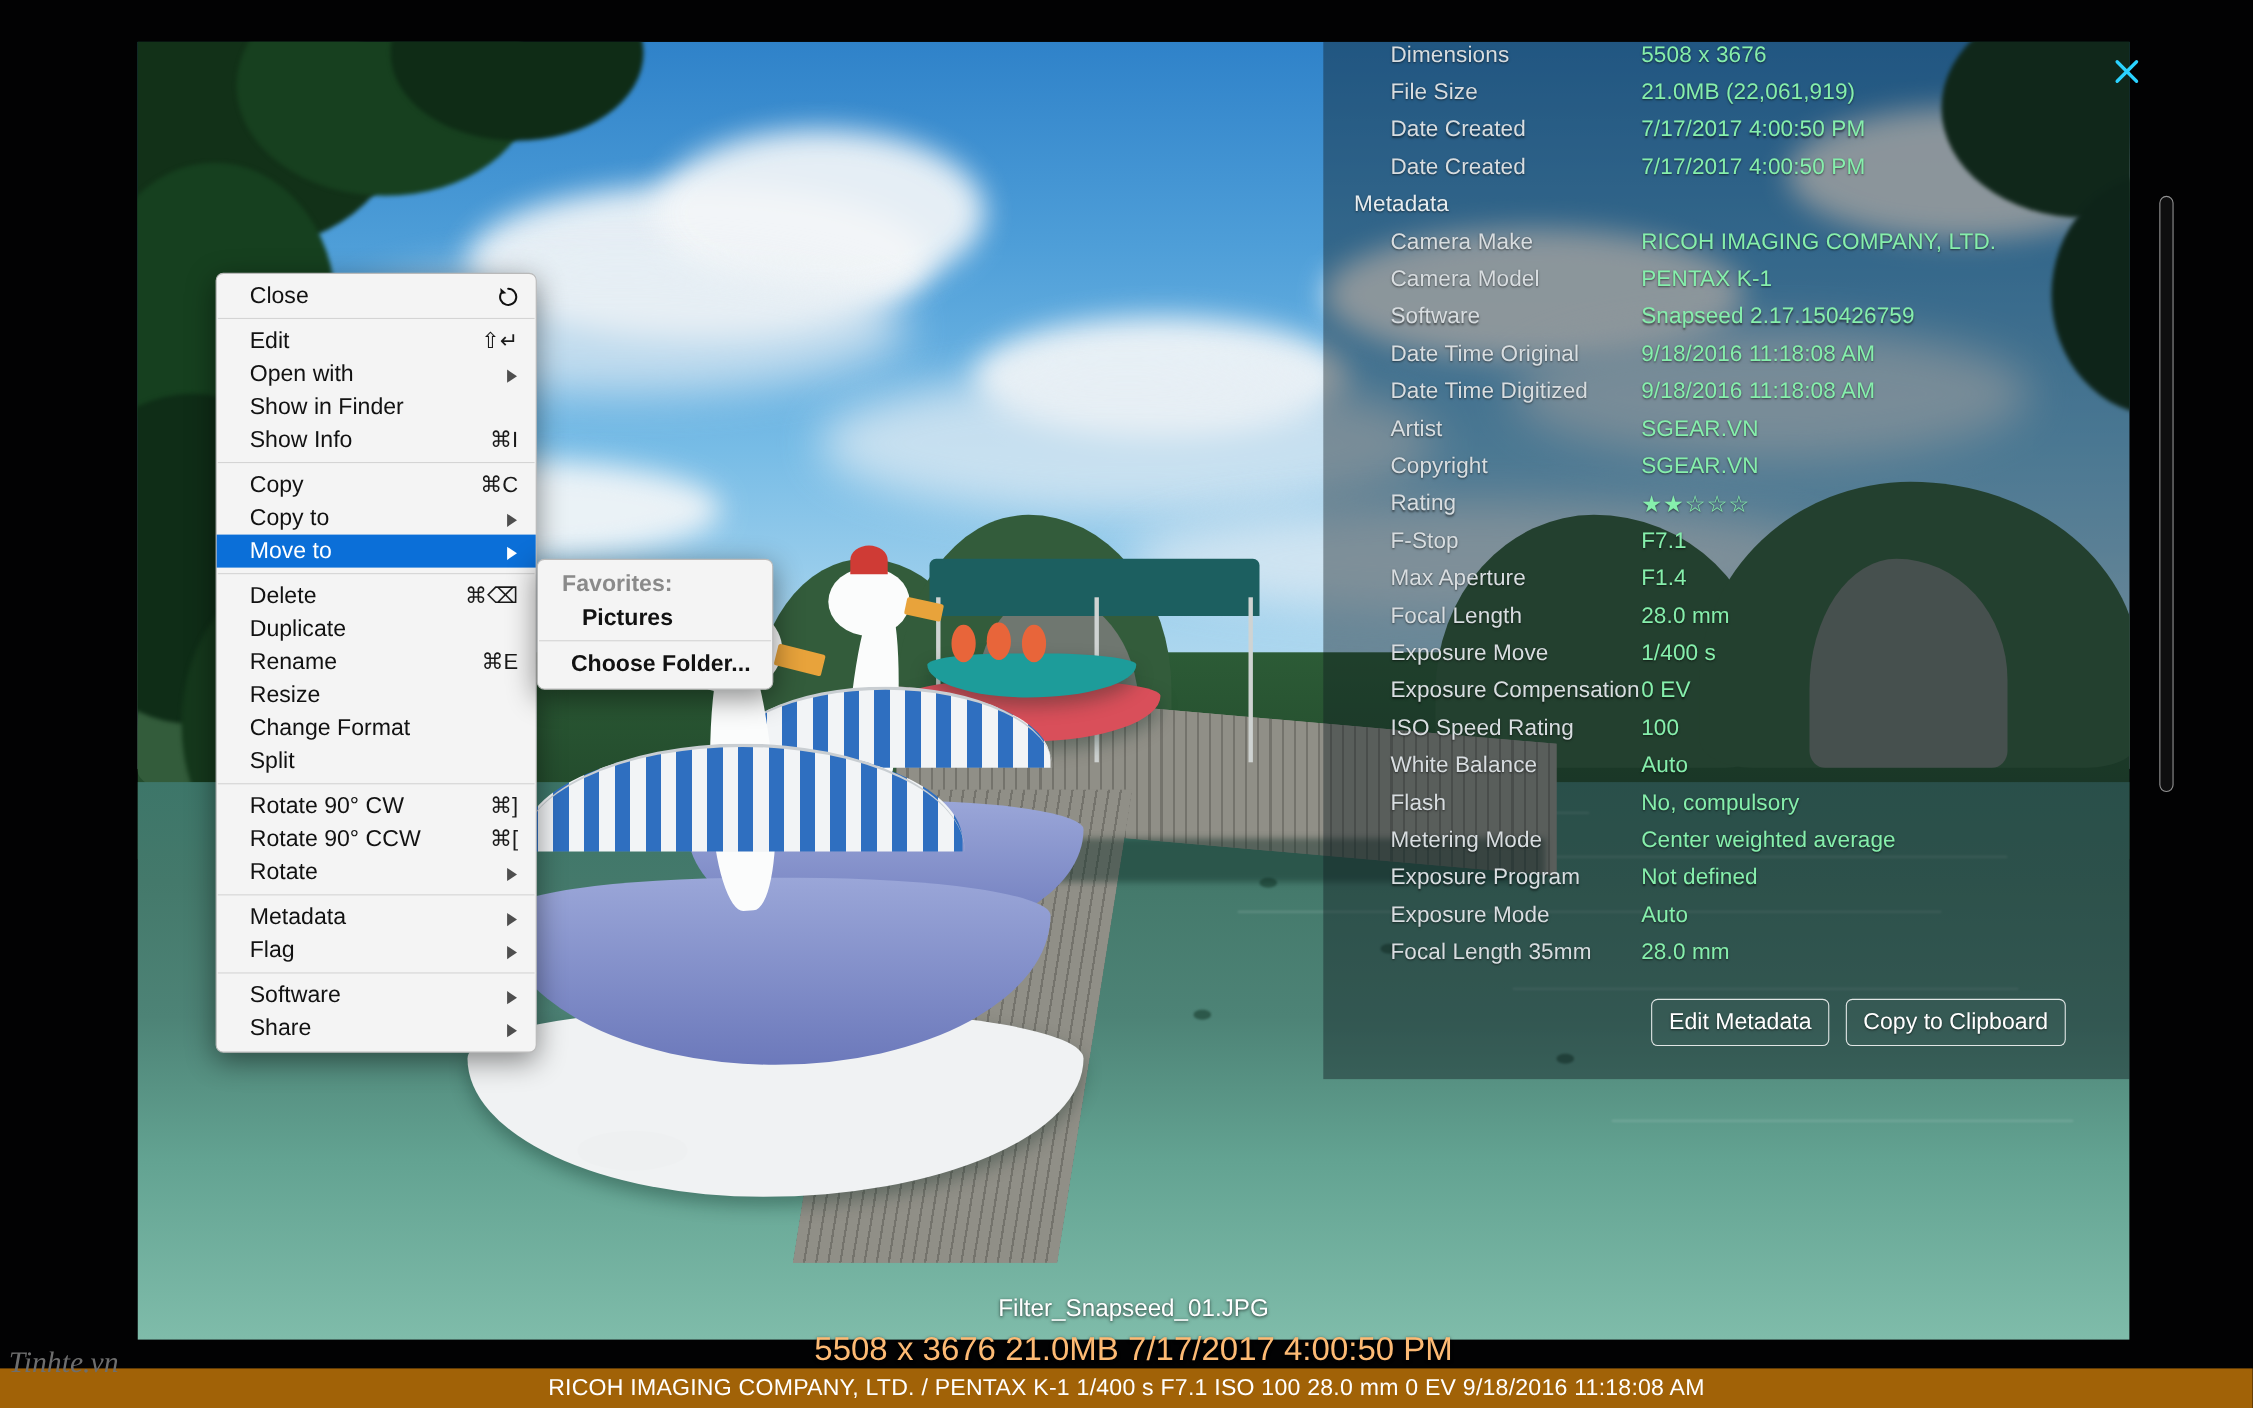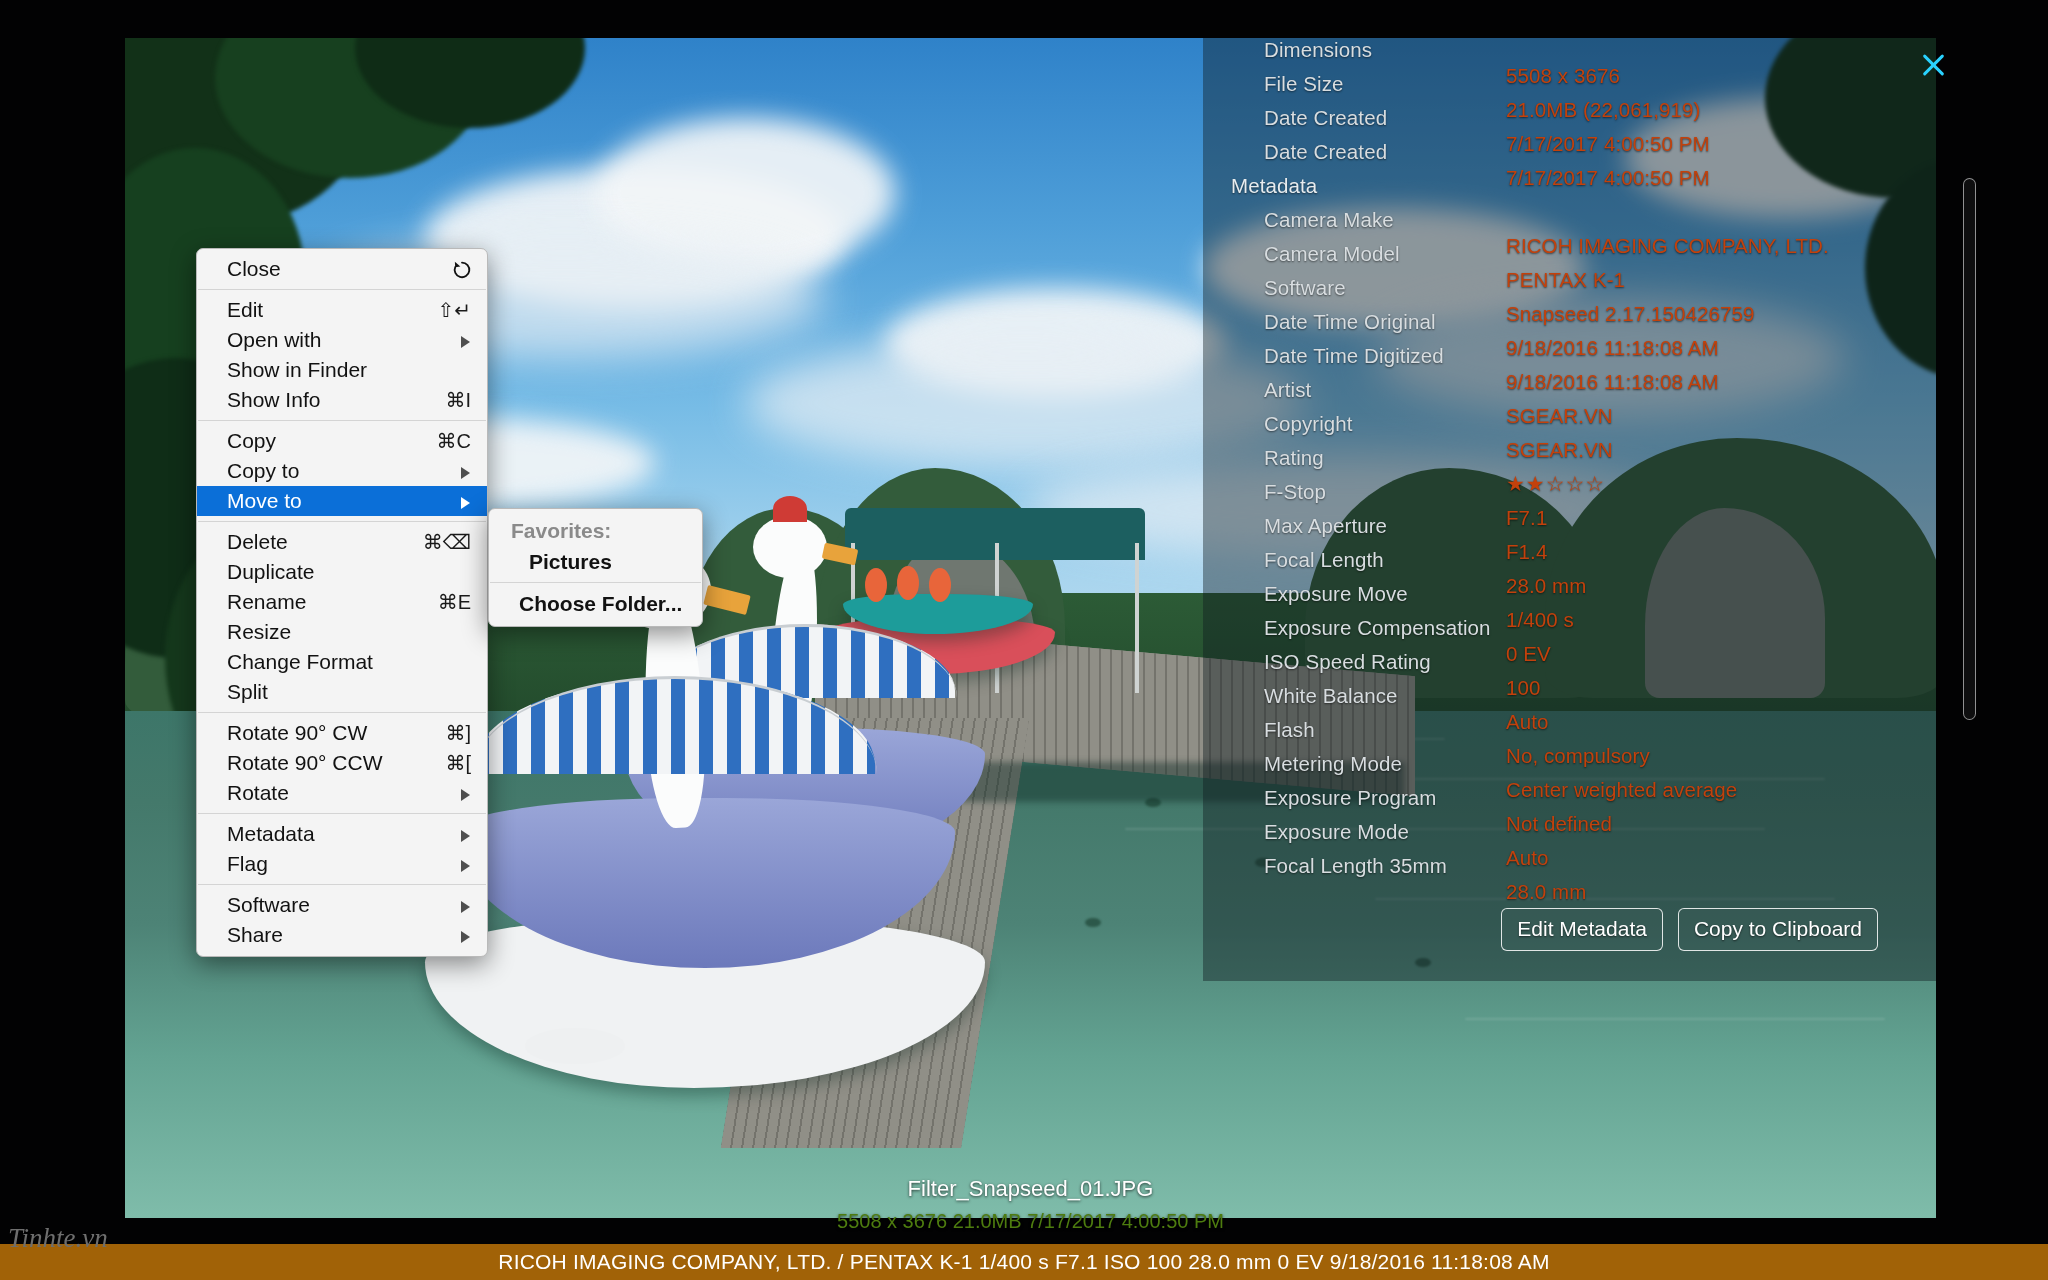--- a/index.html
+++ b/index.html
@@ -52,22 +52,22 @@
   .leafmass { position:absolute; border-radius:50%; filter:blur(2px); }
 
   
   .meta-panel { position:absolute; left:1203px; top:38px; width:733px; height:943px;
                 background:rgba(14,26,32,.42); }
   .meta-rows { position:absolute; left:0; top:0; width:100%; }
   .meta-row { position:relative; height:34px; }
   .meta-key { position:absolute; left:61px; top:0; font-size:20.5px; color:#d8dde0;
               text-shadow:0 1px 2px rgba(0,0,0,.55); white-space:nowrap; letter-spacing:.1px; }
   .meta-key.section { left:28px; color:#e7ecef; }
-  .meta-val { position:absolute; left:303px; top:0; font-size:20.5px; color:#c2410c;
-              text-shadow:0 1px 2px rgba(0,0,0,.6); white-space:nowrap; letter-spacing:.1px;margin-top:26px; }
+  .meta-val { position:absolute; left:289px; top:0; font-size:20.5px; color:#86efac;
+              text-shadow:0 1px 2px rgba(0,0,0,.6); white-space:nowrap; letter-spacing:.1px; }
   .stars { letter-spacing:1px; font-size:21px; }
 
   .meta-btns { position:absolute; right:58px; bottom:30px; display:flex; gap:15px; }
   .meta-btn { border:1px solid rgba(255,255,255,.85); border-radius:6px; color:#fff;
               font-size:21px; padding:8px 15px 9px; background:rgba(255,255,255,.02);
               text-shadow:0 1px 2px rgba(0,0,0,.6); white-space:nowrap; }
 
   
   .scroll-track { position:absolute; left:1963px; top:178px; width:13px; height:542px;
                   border:1px solid rgba(255,255,255,.55); border-radius:7px; background:rgba(255,255,255,.05); }
@@ -75,21 +75,21 @@
   
   .close-x { position:absolute; left:1921px; top:52px; width:26px; height:26px; }
   .close-x:before, .close-x:after { content:""; position:absolute; left:11px; top:-1px;
         width:3px; height:28px; background:#2ad2ff; border-radius:2px; }
   .close-x:before { transform:rotate(45deg); }
   .close-x:after  { transform:rotate(-45deg); }
 
   
   .caption { position:absolute; left:125px; top:1176px; width:1811px; text-align:center; }
   .cap-name { font-size:22px; color:#fff; text-shadow:0 1px 3px rgba(0,0,0,.75); }
-  .cap-sub  { font-size:20px; color:#4d7c0f; text-shadow:0 1px 3px rgba(0,0,0,.75); margin-top:8px; }
+  .cap-sub  { font-size:30px; color:#fdba74; text-shadow:0 1px 3px rgba(0,0,0,.75); margin-top:8px; }
 
   .statusbar { position:absolute; left:0; bottom:0; width:2048px; height:36px; background:#a16207;
                display:flex; align-items:center; justify-content:center; }
   .statusbar span { font-size:21px; color:#fff; letter-spacing:.2px; }
 
   .watermark { position:absolute; left:8px; bottom:26px; font-size:27px; font-style:italic;
                color:#6e6e6e; font-family:"Liberation Serif", serif; }
 
   
   .ctx { position:absolute; left:196px; top:248px; width:292px;

